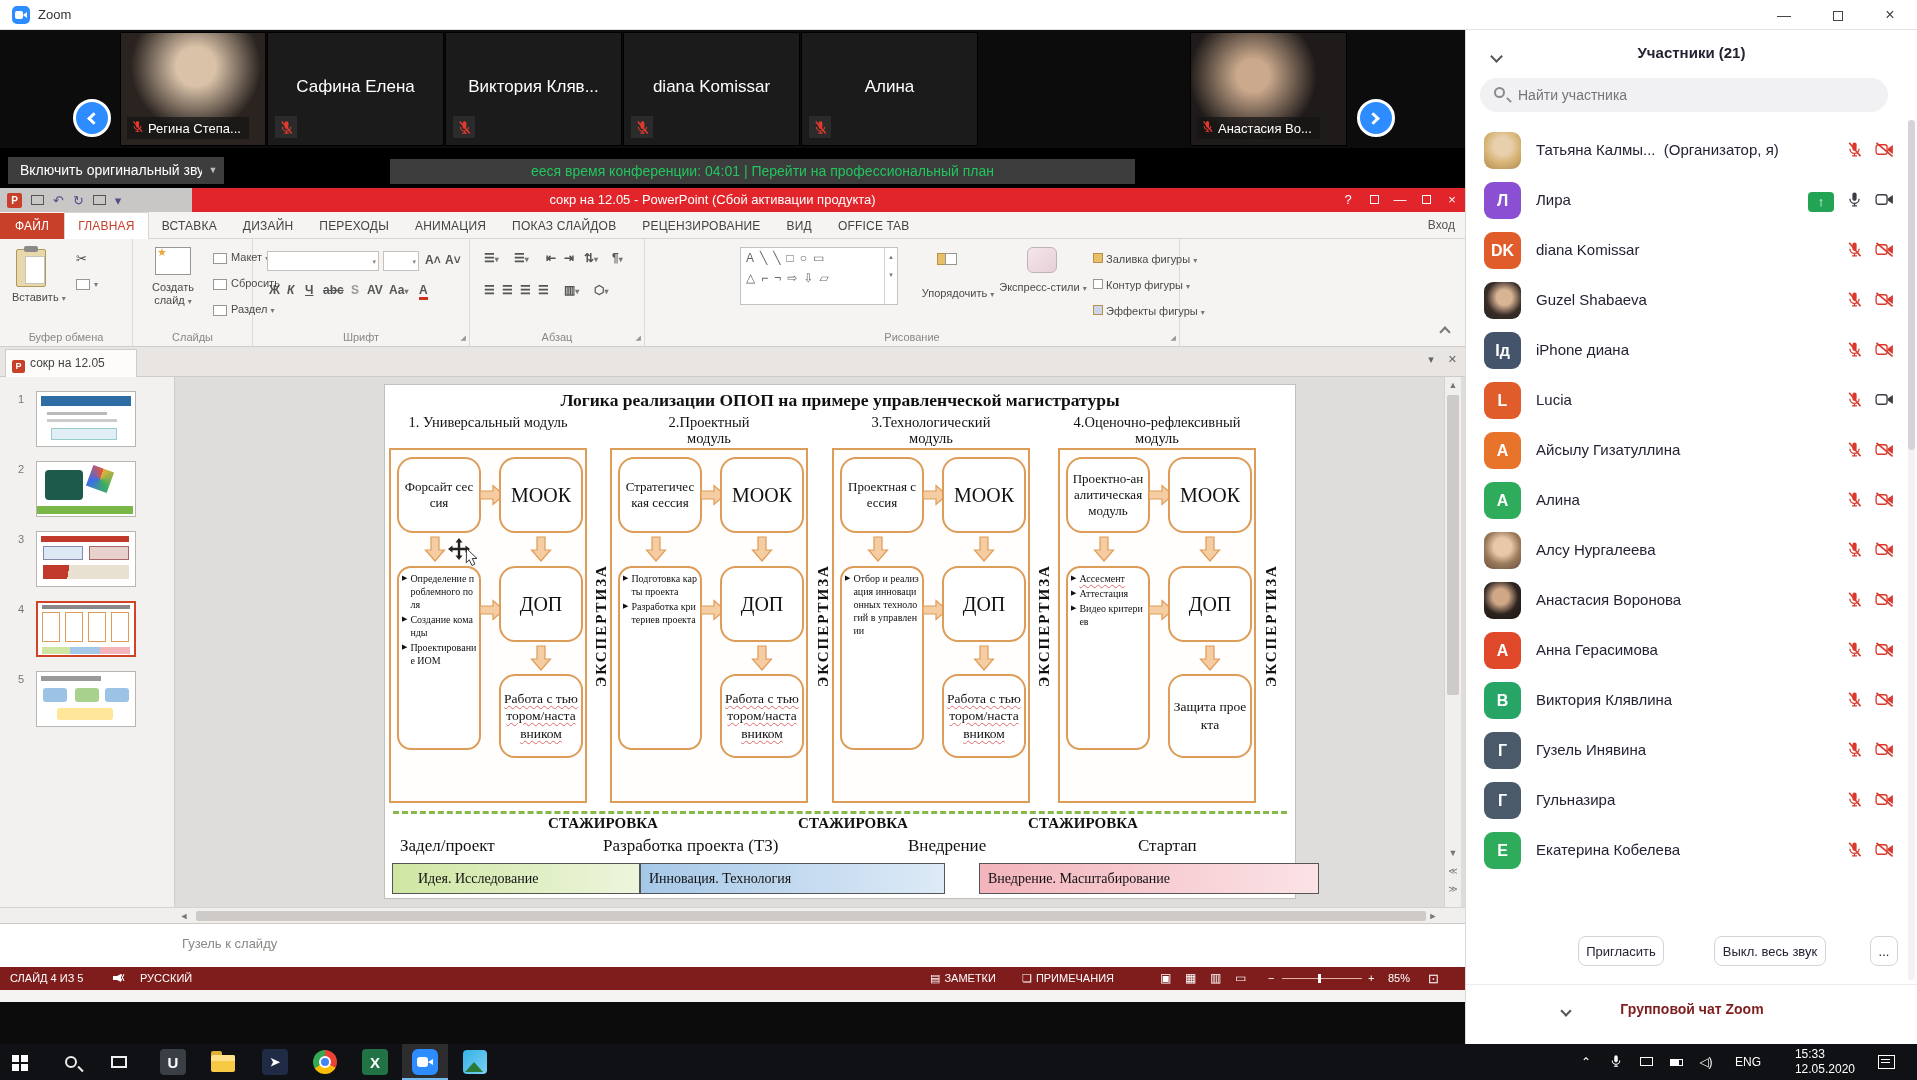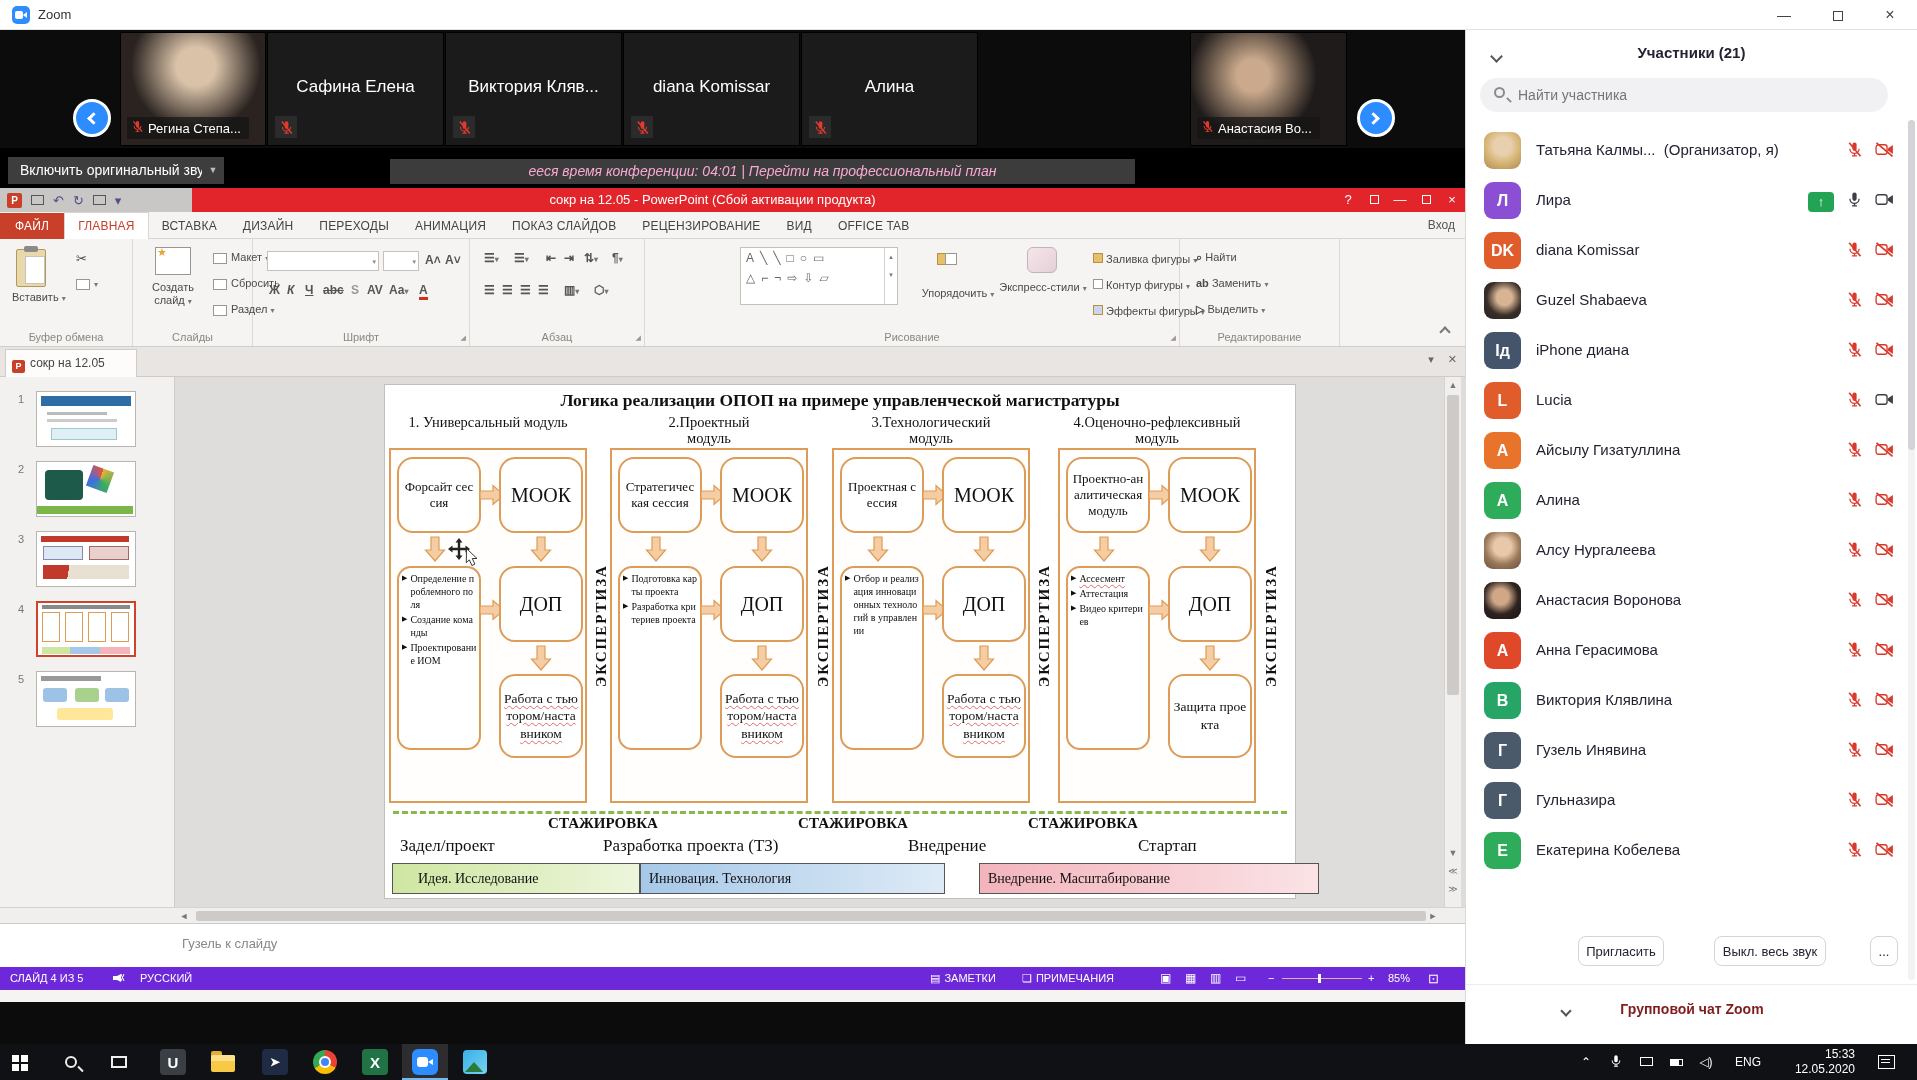--- a/index.html
+++ b/index.html
@@ -29,21 +29,21 @@
   .photo-anastasia { background:radial-gradient(circle at 40% 38%, #caa98c 0 14%, #1f1b1a 55%), linear-gradient(100deg,#3a3234,#191515); }
   .nav-circle { position:absolute; top:71px; width:38px; height:38px; border-radius:50%; background:#2d8cff; border:3px solid #fff; z-index:5; }
   .nav-circle .ch { position:absolute; top:12px; width:9px; height:9px; border-top:3px solid #fff; border-left:3px solid #fff; }
   .nav-left { left:73px; top:69px; } .nav-left .ch { left:13px; transform:rotate(-45deg); }
   .nav-right { left:1357px; top:69px; } .nav-right .ch { left:9px; transform:rotate(135deg); }
 
   
   .substrip { position:absolute; left:0; top:118px; width:1465px; height:40px; background:#000; }
   .sound-btn { position:absolute; left:8px; top:9px; height:27px; background:#3d3d3d; color:#fff; font-size:14px; line-height:27px; padding:0 12px; }
   .sound-dd { position:absolute; left:202px; top:9px; width:22px; height:27px; background:#3d3d3d; color:#bbb; text-align:center; line-height:27px; font-size:9px; }
-  .banner { position:absolute; left:390px; top:11px; width:745px; height:25px; background:#3c3c3c; color:#f9a8d4; font-size:14px; line-height:25px; text-align:center;font-style:italic; }
+  .banner { position:absolute; left:390px; top:11px; width:745px; height:25px; background:#3c3c3c; color:#22c55e; font-size:14px; line-height:25px; text-align:center; }
 
   
   .ppt { position:absolute; left:0; top:158px; width:1465px; height:814px; background:#f5f4f2; }
   .ppt-title { position:absolute; left:0; top:0; width:1465px; height:24px; background:#e1252b; }
   .qat { position:absolute; left:0; top:0; width:192px; height:24px; background:#c9c7c5; display:flex; align-items:center; gap:9px; padding:0 7px; }
   .qat .plogo { width:15px; height:15px; background:#c8402a; border-radius:2px; color:#fff; font-size:10px; font-weight:bold; text-align:center; line-height:15px; }
   .qat .g { color:#5a4a8a; font-size:13px; line-height:15px; }
   .qat .gi { width:13px; height:10px; border:1px solid #555; position:relative; }
   .ppt-title .t { position:absolute; left:300px; right:340px; top:0; text-align:center; color:#fff; font-size:13px; line-height:24px; white-space:nowrap; }
   .pwb { position:absolute; top:0; height:24px; width:26px; color:#fff; text-align:center; line-height:24px; font-size:13px; }
@@ -111,21 +111,21 @@
   .cursor { position:absolute; left:62px; top:152px; z-index:3; }
 
   .vscroll { position:absolute; right:4px; top:0; width:17px; height:530px; background:#f0efee; border-left:1px solid #d5d2cf; font-size:9px; color:#777; }
   .vs-btn { position:absolute; left:0; width:16px; height:16px; text-align:center; line-height:16px; }
   .vs-thumb { position:absolute; left:2px; top:18px; width:12px; height:300px; background:#cdcac7; border-radius:2px; }
   .hscroll { position:absolute; left:0; top:719px; width:1465px; height:16px; background:#f0efee; border-top:1px solid #d5d2cf; }
   .hs-btn { position:absolute; top:1px; width:16px; height:14px; text-align:center; line-height:14px; font-size:9px; color:#777; }
   .hs-thumb { position:absolute; left:196px; top:3px; width:1230px; height:10px; background:#cdcac7; border-radius:2px; }
   .notesbar { position:absolute; left:0; top:735px; width:1465px; height:44px; background:#fff; border-top:1px solid #ccc9c6; }
   .notesbar .nt { position:absolute; left:182px; top:12px; font-size:13px; color:#8a8783; }
-  .statusbar { position:absolute; left:0; top:779px; width:1465px; height:23px; background:#6d28d9; color:#fff; font-size:11px; }
+  .statusbar { position:absolute; left:0; top:779px; width:1465px; height:23px; background:#7f1d1d; color:#fff; font-size:11px; }
   .sb-item { position:absolute; top:0; line-height:23px; white-space:nowrap; }
   .sb-ico { display:inline-block; font-size:11px; margin-right:4px; }
   .zoomtrack { position:absolute; top:11px; width:80px; height:1px; background:#e0b0a0; }
   .zoomthumb { position:absolute; top:7px; left:36px; width:3px; height:9px; background:#fff; }
 
   
   .panel { position:absolute; left:1465px; top:30px; width:452px; height:1014px; background:#fff; border-left:1px solid #d9d9d9; overflow:hidden; }
   .p-head { position:absolute; left:0; top:14px; width:100%; text-align:center; font-size:15px; font-weight:bold; color:#232333; }
   .p-chev { position:absolute; left:26px; top:22px; width:9px; height:9px; border-left:2px solid #555; border-bottom:2px solid #555; transform:rotate(-45deg); }
   .p-search { position:absolute; left:14px; top:48px; width:408px; height:34px; background:#f1f1f4; border-radius:17px; }
@@ -159,21 +159,21 @@
   .folder:after { content:""; position:absolute; left:0; top:0; width:24px; height:6px; background:#ffe08a; border-radius:2px 2px 0 0; }
   .chrome { width:24px; height:24px; border-radius:50%; background:conic-gradient(#ea4335 0 33%, #fbbc05 0 66%, #34a853 0 100%); position:relative; }
   .chrome:after { content:""; position:absolute; left:6px; top:6px; width:12px; height:12px; background:#4285f4; border:2px solid #fff; border-radius:50%; box-sizing:border-box; }
   .zoomapp { width:26px; height:26px; border-radius:6px; background:#2d8cff; position:relative; }
   .zoomapp:before { content:""; position:absolute; left:5px; top:8px; width:11px; height:10px; background:#fff; border-radius:3px; }
   .zoomapp:after { content:""; position:absolute; left:16px; top:10px; border-top:3px solid transparent; border-bottom:3px solid transparent; border-right:5px solid #fff; }
   .photos { width:24px; height:24px; border-radius:4px; background:linear-gradient(135deg,#35b2e8,#7ad0f0); position:relative; overflow:hidden; }
   .photos:after { content:""; position:absolute; left:2px; top:12px; border-left:9px solid transparent; border-right:9px solid transparent; border-bottom:10px solid #2a7a3a; }
   .tray { position:absolute; top:0; height:36px; display:flex; align-items:center; color:#fff; }
   .tray-ic { width:26px; text-align:center; font-size:12px; }
-  .clock { text-align:right; font-size:12px; line-height:1.25; }
+  .clock { text-align:left; font-size:12px; line-height:1.25; }
   .action { width:17px; height:14px; border:1px solid #fff; position:relative; }
   .action:after { content:""; position:absolute; left:2px; top:3px; width:9px; height:1px; background:#fff; box-shadow:0 3px 0 #fff; }
 </style>
 </head>
 <body>
 
 <div class="screen">
 
   <div class="ztitle">
     <div class="zlogo">
@@ -375,26 +375,20 @@
           <div class="rbtn" style="left:258px;top:48px;width:110px;text-align:center;"><span>Упорядочить</span> <span class="dda">▾</span></div>
           <div class="qstyle" style="left:382px;top:8px;"></div>
           <div class="rbtn" style="left:352px;top:42px;width:92px;text-align:center;white-space:normal;line-height:1.2;"><span>Экспресс-стили</span> <span class="dda">▾</span></div>
           <div class="rbtn" style="left:448px;top:14px;"><span class="sq-or" style="width:10px;height:10px;"></span> <span>Заливка фигуры</span> <span class="dda">▾</span></div>
           <div class="rbtn" style="left:448px;top:40px;"><span class="sq-wh" style="margin-left:0;width:10px;height:10px;"></span> <span>Контур фигуры</span> <span class="dda">▾</span></div>
           <div class="rbtn" style="left:448px;top:66px;"><span class="sq-or" style="width:10px;height:10px;background:#cdd5e8;"></span> <span>Эффекты фигуры</span> <span class="dda">▾</span></div>
           <div class="glabel">Рисование</div>
           <div class="launcher">◢</div>
         </div>
 
-        <div class="grp" style="left:1180px;width:160px;">
-          <div class="rbtn" style="left:16px;top:12px;"><b>⌕</b> <span>Найти</span></div>
-          <div class="rbtn" style="left:16px;top:38px;"><b>ab</b> <span>Заменить</span> <span class="dda">▾</span></div>
-          <div class="rbtn" style="left:16px;top:64px;"><b>▷</b> <span>Выделить</span> <span class="dda">▾</span></div>
-          <div class="glabel">Редактирование</div>
-        </div>
         <div class="chev-up" style="right:16px;bottom:10px;"></div>
       </div>
 
       <div class="doctab-bar">
         <div class="doctab"><span class="pi">P</span><span>сокр на 12.05</span></div>
         <div class="dtb-right">
           <span>▾</span>
           <span>✕</span>
         </div>
       </div>

